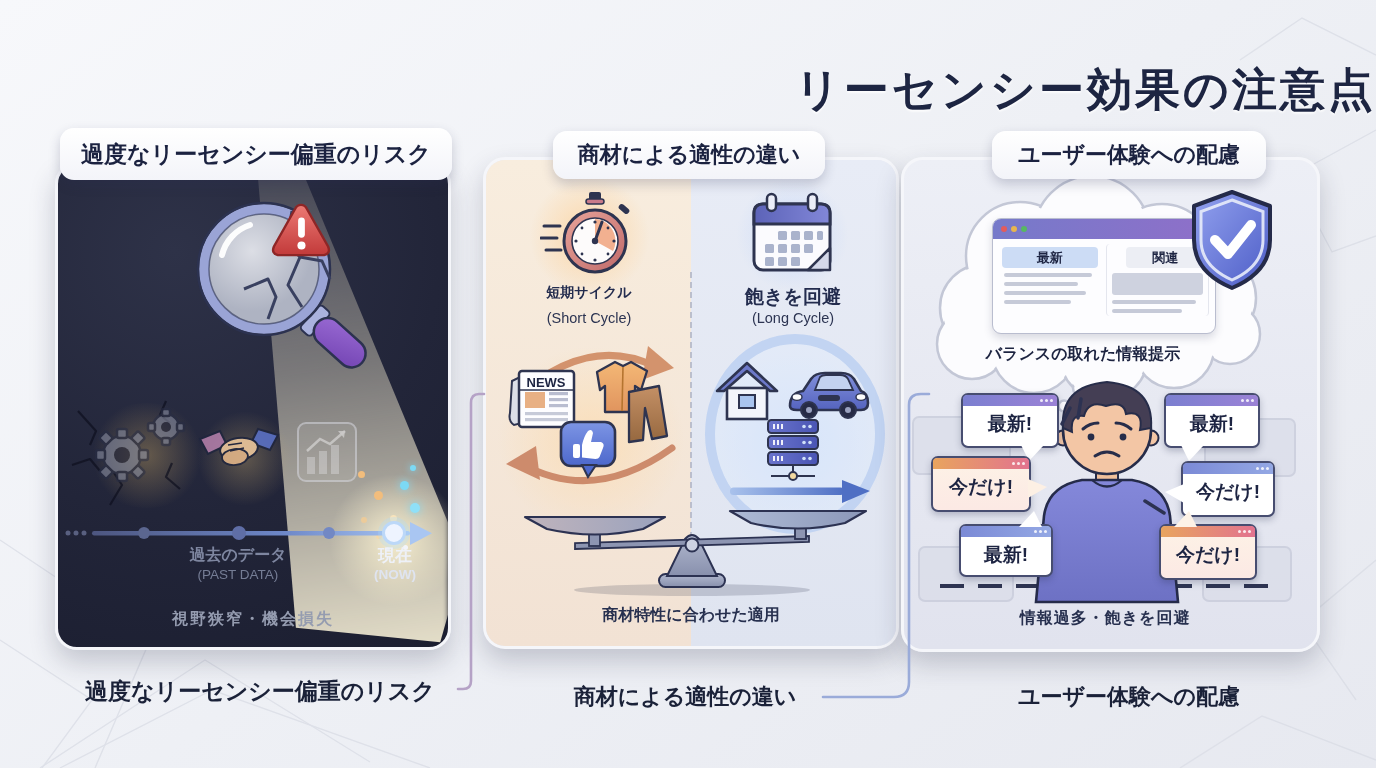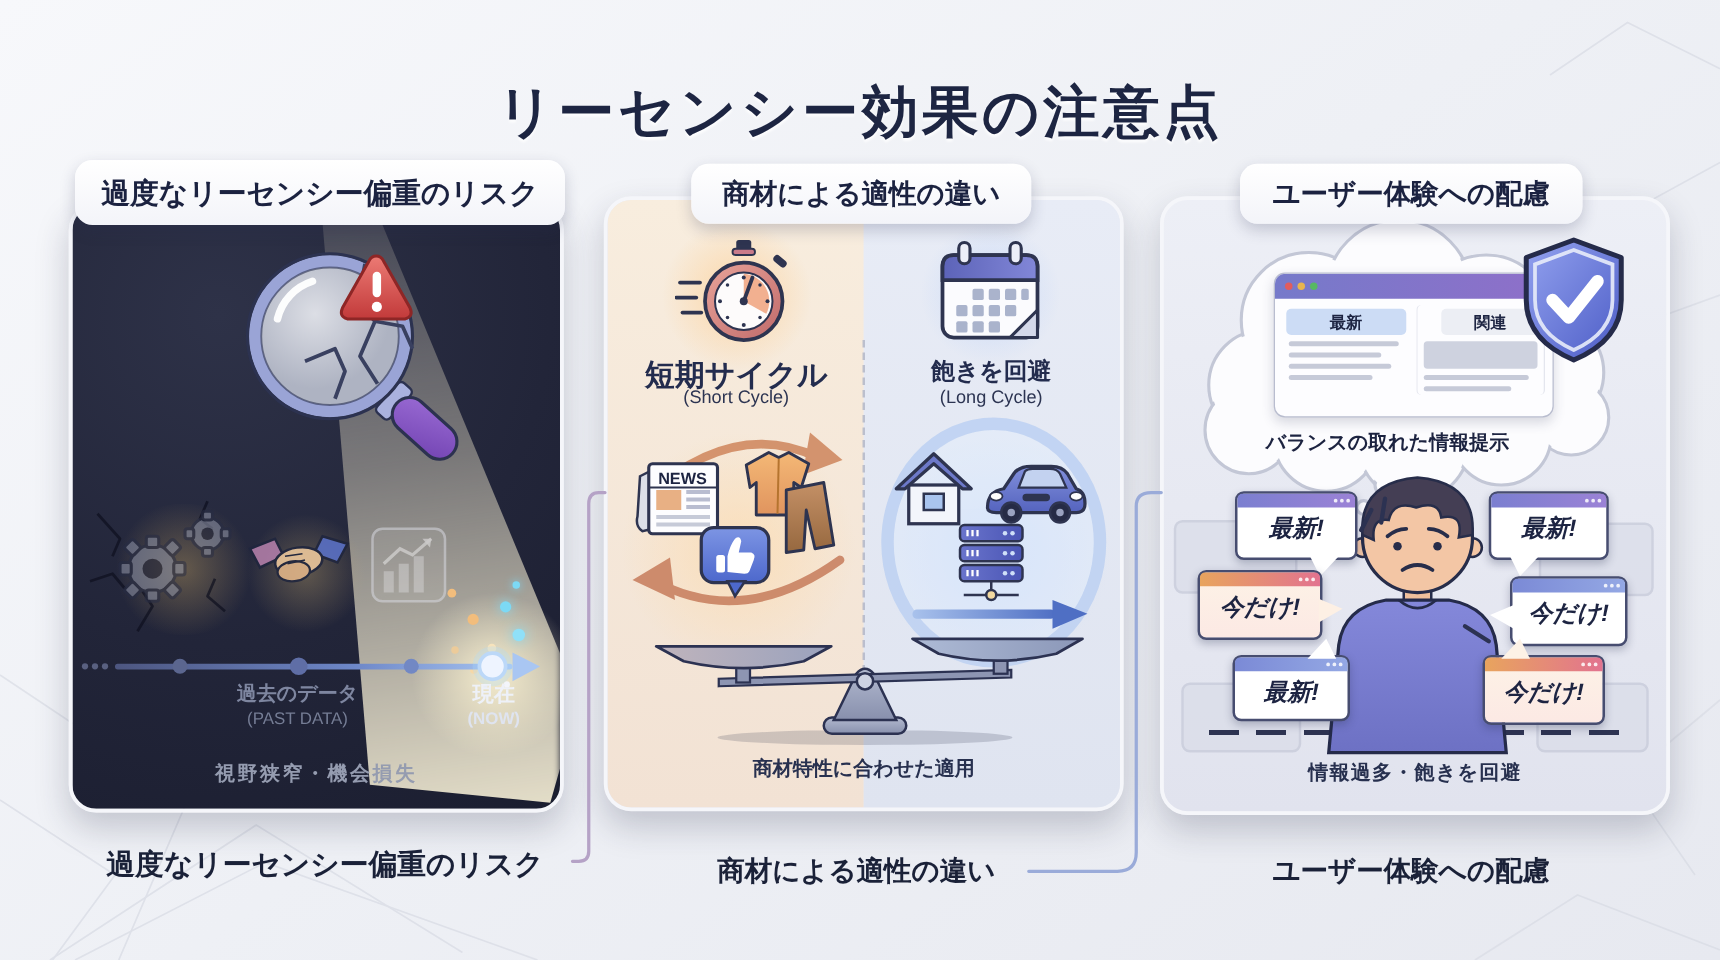--- a/index.html
+++ b/index.html
@@ -4,21 +4,21 @@
 <style>
   html,body{margin:0;padding:0;background:#dfe2ea;}
   .stage{
     position:relative;width:1376px;height:768px;overflow:hidden;
     background:linear-gradient(145deg,#f7f8fb 0%,#eef0f5 50%,#e7e9f0 100%);
     font-family:"Liberation Sans",sans-serif;
   }
   .abs{position:absolute;}
   
   .main-title{
-    position:absolute;left:0;top:30px;width:100%;text-align:center;
+    position:absolute;left:0;top:30px;width:100%;text-align:right;
     font-family:"DejaVu Serif","Liberation Serif",serif;
     font-size:45px;font-weight:700;color:#1d2542;letter-spacing:3px;
     text-shadow:0 2px 2px rgba(255,255,255,.8);
   }
   
   .pill{
     position:absolute;display:flex;align-items:center;justify-content:center;
     background:linear-gradient(180deg,#ffffff 0%,#f3f4f9 100%);
     border-radius:14px;box-shadow:0 5px 12px rgba(40,45,80,.22);
     color:#1b2240;font-weight:700;z-index:6;white-space:nowrap;
@@ -28,22 +28,22 @@
     position:absolute;text-align:center;font-weight:700;color:#1a2138;z-index:6;
   }
   
   .panel{
     position:absolute;border-radius:22px;border:3px solid #f5f6fa;
     box-shadow:0 12px 26px rgba(35,40,70,.22);overflow:hidden;z-index:4;
   }
   .panel-risk{left:55px;top:162px;width:390px;height:482px;
     background:radial-gradient(circle at 30% 18%,#2e3248 0%,#222539 55%,#1b1e30 100%);}
   .panel-product{left:483px;top:157px;width:410px;height:486px;background:#e8ebf4;}
-  .panel-ux{left:928px;top:157px;width:402px;height:489px;
-    background:linear-gradient(180deg,#edeff6 0%,#e1e3ee 100%);}
+  .panel-ux{left:901px;top:157px;width:402px;height:489px;
+    background:linear-gradient(180deg,#edeff6 0%,#e1e3ee 100%);padding-left:11px;}
   
   .beam{position:absolute;inset:0;
     clip-path:polygon(51% 0%,62% 0%,104% 82%,98% 99%,61% 96%);
     background:linear-gradient(172deg,rgba(238,231,209,.10) 0%,rgba(240,232,206,.42) 45%,rgba(247,240,215,.92) 100%);
     filter:blur(2.5px);z-index:1;}
   .beam-glow{position:absolute;left:262px;top:300px;width:150px;height:150px;z-index:1;
     background:radial-gradient(circle,rgba(255,245,210,.85) 0%,rgba(255,245,210,0) 62%);}
   .halo{position:absolute;border-radius:50%;z-index:1;}
   .risk-label{position:absolute;text-align:center;z-index:3;}
   .sparkle{position:absolute;border-radius:50%;z-index:3;}
@@ -77,21 +77,21 @@
   .cloud-caption{position:absolute;left:34px;top:184px;width:290px;text-align:center;
     font-size:16px;font-weight:700;color:#1c2340;z-index:3;}
   .dashline{position:absolute;left:36px;top:424px;width:330px;height:3.5px;z-index:2;
     background:repeating-linear-gradient(90deg,#2e3452 0 24px,transparent 24px 38px);}
   .ux-footer{position:absolute;left:0;top:448px;width:402px;text-align:center;
     font-size:16px;font-weight:700;color:#27304f;letter-spacing:1px;z-index:5;}
   
   .ghost{position:absolute;background:#d9dce8;border:2px solid #c2c6d6;border-radius:7px;
     opacity:.65;z-index:1;}
   .bubble{position:absolute;background:#fff;border:2px solid #474d70;border-radius:7px;
-    box-shadow:0 3px 7px rgba(40,45,80,.28);z-index:4;font-style:italic;}
+    box-shadow:0 3px 7px rgba(40,45,80,.28);z-index:4;}
   .bubble.warm{background:linear-gradient(180deg,#fdf2e6 0%,#fce9e4 100%);}
   .bbar{height:11px;border-radius:4px 4px 0 0;position:relative;}
   .hdr-indigo{background:linear-gradient(90deg,#7b7fd0,#9b82d6);}
   .hdr-blue{background:linear-gradient(90deg,#7b8ad6,#94a8e4);}
   .hdr-orange{background:linear-gradient(90deg,#e8a45e,#e2738f);}
   .bdots{position:absolute;right:14px;top:4px;width:3px;height:3px;border-radius:50%;
     background:#fff;box-shadow:5px 0 0 #fff,10px 0 0 #fff;opacity:.85;}
   .btxt{text-align:center;font-size:19px;font-weight:700;color:#1d2442;line-height:36px;}
   .tail{position:absolute;width:0;height:0;}
   .t-down{border-left:8px solid transparent;border-right:15px solid transparent;
@@ -328,21 +328,21 @@
           <rect x="30" y="54" width="9" height="9" rx="1.5"></rect>
           <rect x="43" y="54" width="9" height="9" rx="1.5"></rect>
           <rect x="56" y="54" width="9" height="9" rx="1.5"></rect>
         <rect x="17" y="67" width="9" height="9" rx="1.5"></rect>
           <rect x="30" y="67" width="9" height="9" rx="1.5"></rect>
           <rect x="43" y="67" width="9" height="9" rx="1.5"></rect>
       </g>
       <path d="M 60,80 L 82,80 L 82,58 Z" fill="#d4d8ea" stroke="#2e3450" stroke-width="2.5" stroke-linejoin="round"></path>
     </svg>
 
-    <div class="cycle-label" style="left:18px;top:124px;width:170px;font-size:24px;">短期サイクル</div>
+    <div class="cycle-label" style="left:18px;top:124px;width:170px;font-size:14px;">短期サイクル</div>
     <div class="cycle-sub" style="left:18px;top:150px;width:170px;font-size:14.5px;">(Short Cycle)</div>
     <div class="cycle-label" style="left:222px;top:124px;width:170px;font-size:19px;">飽きを回避</div>
     <div class="cycle-sub" style="left:222px;top:150px;width:170px;font-size:14.5px;">(Long Cycle)</div>
 
     <svg class="abs" style="left:6px;top:168px;z-index:1;" width="200" height="185" viewBox="0 0 200 185">
       <g opacity=".9">
         <path d="M 24,70 Q 95,6 162,38" fill="none" stroke="#d08a62" stroke-width="7" stroke-linecap="round"></path>
         <polygon points="156,18 182,40 150,52" fill="#d08a62"></polygon>
         <path d="M 180,120 Q 102,176 30,136" fill="none" stroke="#c98262" stroke-width="7" stroke-linecap="round"></path>
         <polygon points="44,118 14,136 48,152" fill="#c98262"></polygon>

